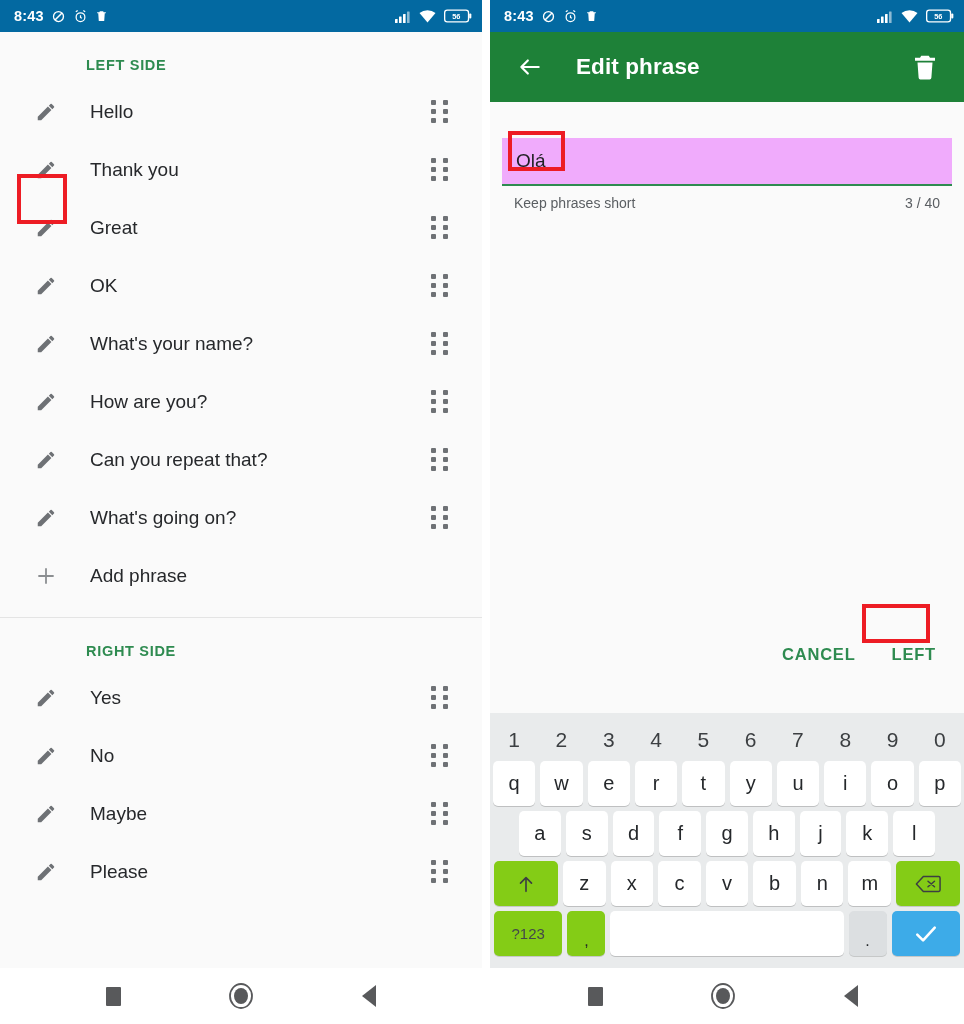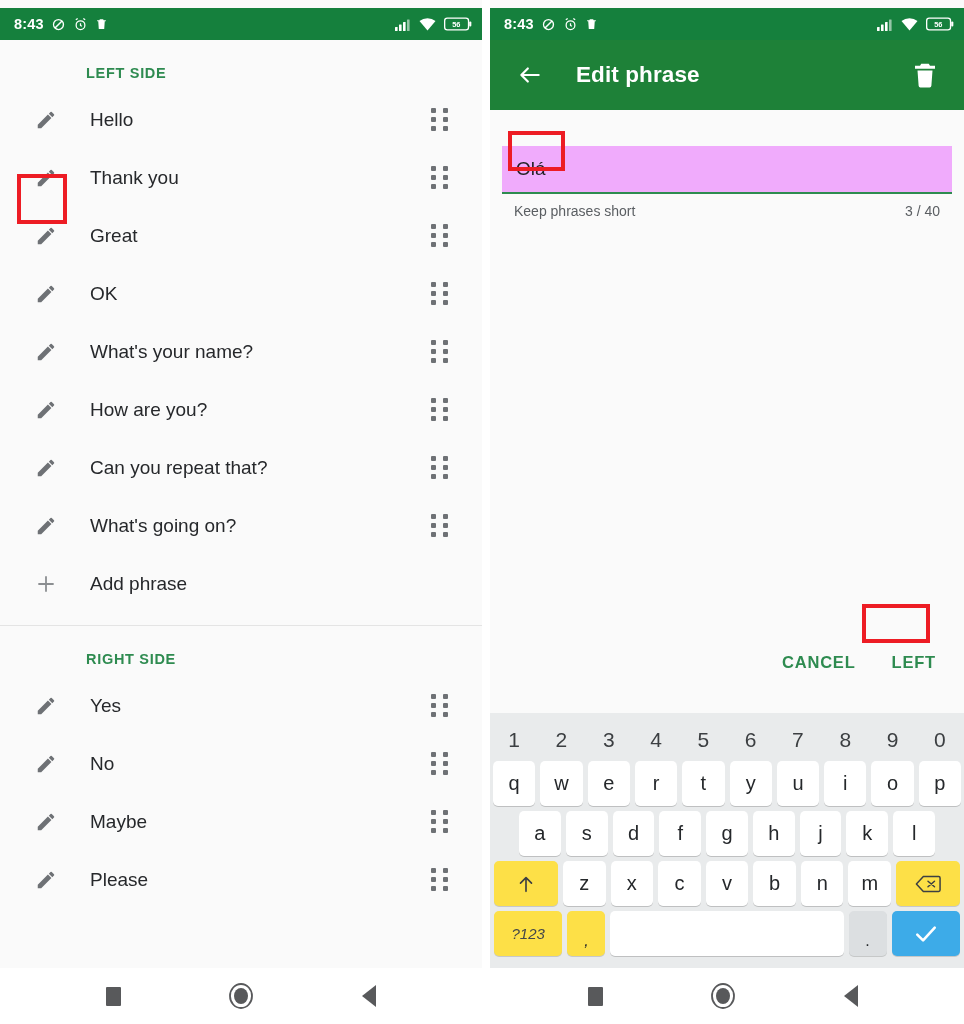--- a/index.html
+++ b/index.html
@@ -11,22 +11,22 @@
   }
   #root { position: relative; width: 964px; height: 1024px; background: #ffffff; }
 
   
   .panel { position: absolute; top: 0; width: 474px; height: 968px; overflow: hidden; background: #fafafa; }
   #panel-left  { left: 0; width: 482px; }
   #panel-right { left: 490px; width: 474px; }
 
   
   .statusbar {
-    position: relative; height: 32px; background: #15803d;
-    display: flex; align-items: center; padding: 0 10px 0 14px; margin-top: 8px;
+    position: relative; height: 32px; background: #0369a1;
+    display: flex; align-items: center; padding: 0 10px 0 14px;
   }
   .sb-left { display: flex; align-items: center; gap: 7px; flex: 1; }
   .sb-right { display: flex; align-items: center; gap: 8px; }
   .sb-time { color: #ffffff; font-size: 14.5px; font-weight: bold; letter-spacing: .2px; }
   .sb-ico { display: block; }
   .sb-ico svg { display: block; }
 
   
   .appbar {
     position: relative; height: 70px; background: #1e8138;
@@ -80,21 +80,21 @@
   .keyboard { position: absolute; left: 0; bottom: 0; width: 474px; background: #e9ebec; padding: 4px 3px 7px 3px; }
   .krow { display: flex; align-items: center; justify-content: center; gap: 5px; margin-bottom: 5px; }
   .krow.numrow { margin-bottom: 2px; padding: 6px 0 2px 0; }
   .key {
     background: #ffffff; border-radius: 5px; height: 45px;
     display: flex; align-items: center; justify-content: center;
     font-size: 20px; color: #25282b; flex: 1 1 0;
     box-shadow: 0 1px 0 rgba(0,0,0,.18);
   }
   .key.num { background: transparent; box-shadow: none; height: 34px; font-size: 21px; color: #3c3f42; }
-  .key.fn { background: #fde047; box-shadow: 0 1px 0 rgba(0,0,0,.15); font-style: italic; }
+  .key.fn { background: #84cc16; box-shadow: 0 1px 0 rgba(0,0,0,.15); }
   .key.shift { flex: 1.5 1 0; }
   .key.bksp  { flex: 1.5 1 0; }
   .key.sym   { flex: 1.35 1 0; font-size: 15px; color: #44474a; }
   .key.comma { flex: .75 1 0; font-size: 16px; align-items: flex-end; padding-bottom: 6px; }
   .key.period{ flex: .75 1 0; font-size: 16px; align-items: flex-end; padding-bottom: 6px; background:#dcdfe1; box-shadow:0 1px 0 rgba(0,0,0,.15); }
   .key.space { flex: 4.6 1 0; }
   .key.enter { flex: 1.35 1 0; background: #3dabe8; box-shadow: 0 1px 0 rgba(0,0,0,.15); }
   .krow.r3 { padding: 0 26px; }
   .krow.r4, .krow.r5 { padding: 0 1px; }
 

